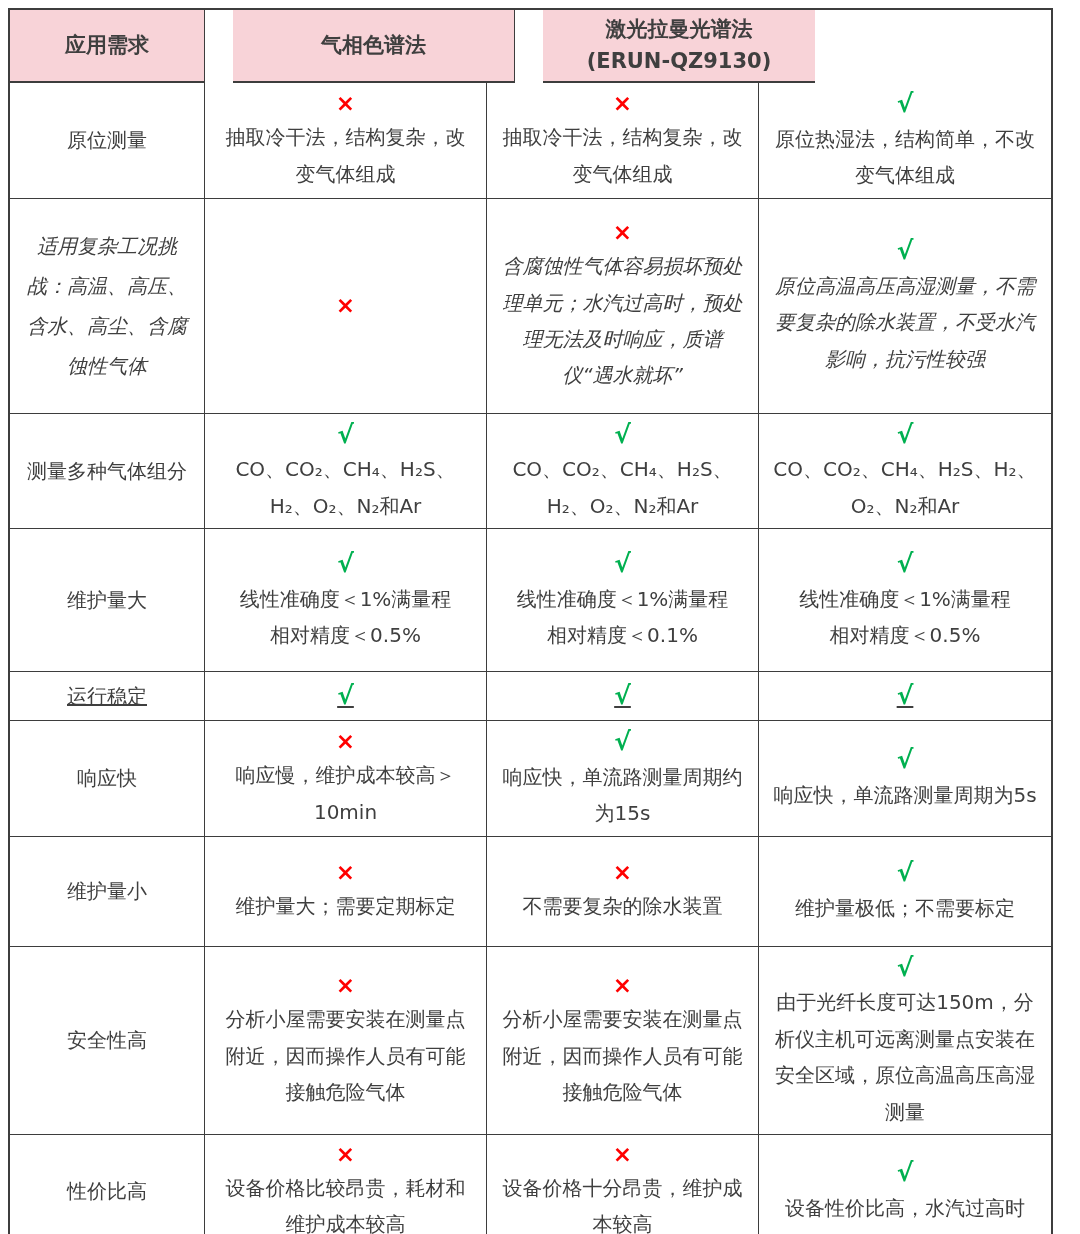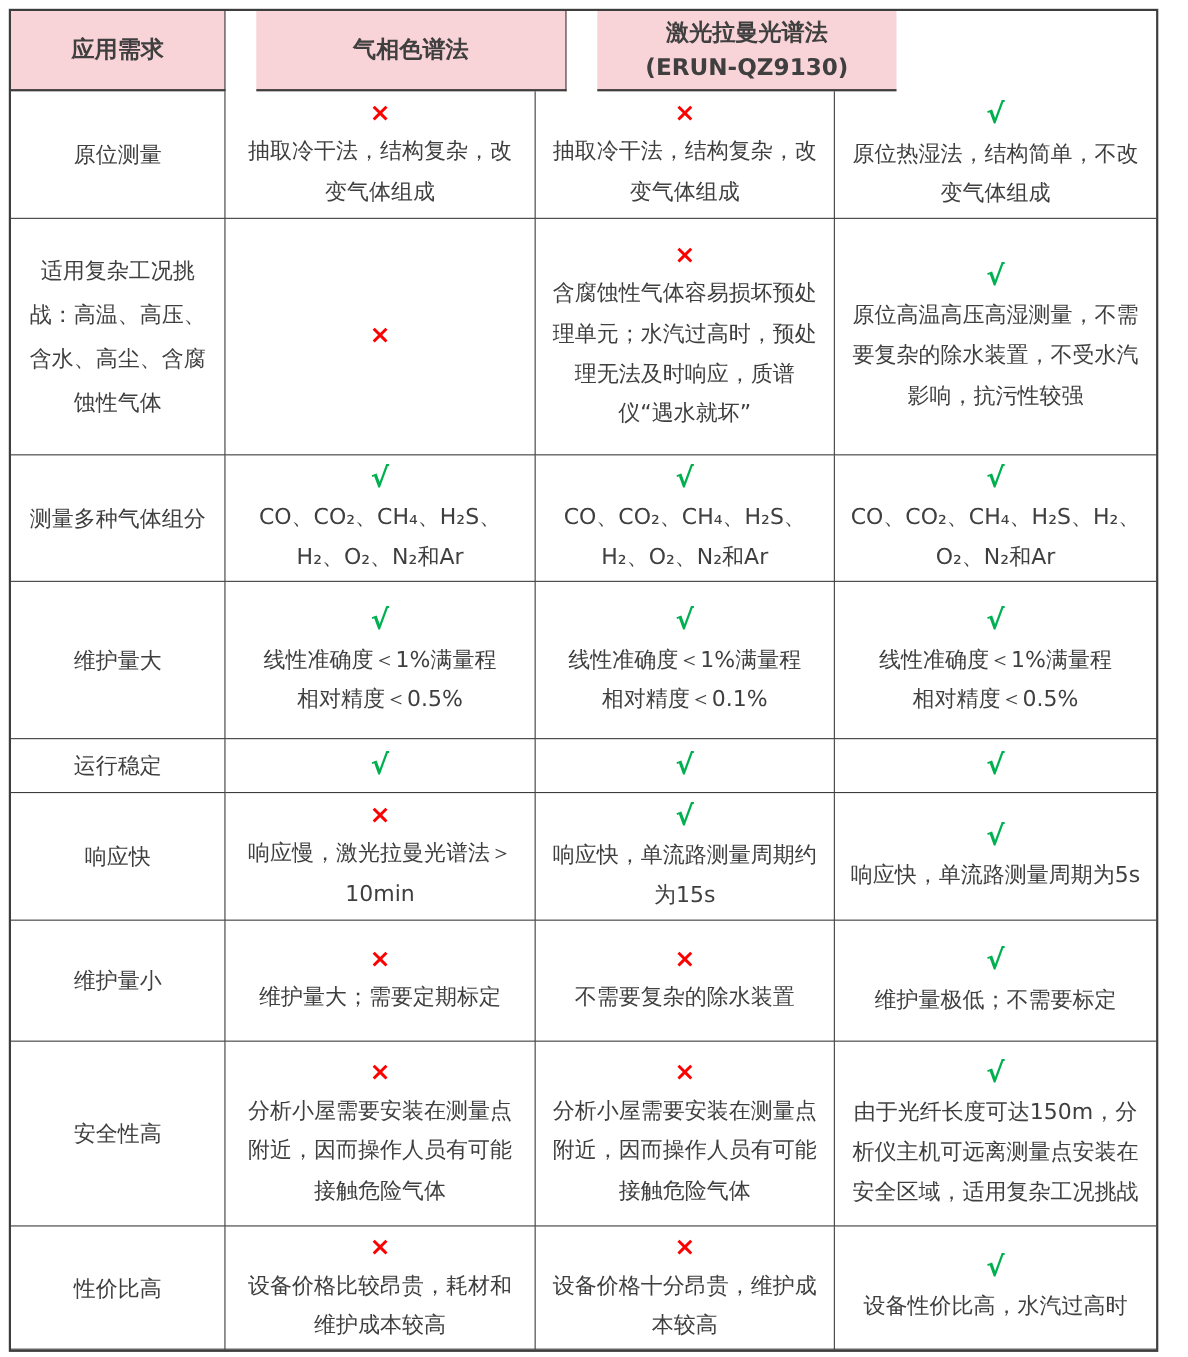--- a/index.html
+++ b/index.html
@@ -46,64 +46,64 @@
       <div class="cell"><span>气相色谱法</span></div>
       <div class="cell"><span>激光拉曼光谱法
 (ERUN-QZ9130)</span></div>
     </div>
     <div class="row" style="min-height: 102px;">
       <div class="cell label-cell"><span>原位测量</span></div>
       <div class="cell"><span class="mark cross">×</span><span>抽取冷干法，结构复杂，改变气体组成</span></div>
       <div class="cell"><span class="mark cross">×</span><span>抽取冷干法，结构复杂，改变气体组成</span></div>
       <div class="cell"><span class="mark check">√</span><span>原位热湿法，结构简单，不改变气体组成</span></div>
     </div>
-    <div class="row" style="min-height: 215px;">
+    <div class="row" style="min-height: 215px; font-style: italic;">
       <div class="cell label-cell"><span>适用复杂工况挑战：高温、高压、含水、高尘、含腐蚀性气体</span></div>
       <div class="cell"><span class="mark cross">×</span></div>
       <div class="cell"><span class="mark cross">×</span><span>含腐蚀性气体容易损坏预处理单元；水汽过高时，预处理无法及时响应，质谱仪“遇水就坏”</span></div>
       <div class="cell"><span class="mark check">√</span><span>原位高温高压高湿测量，不需要复杂的除水装置，不受水汽影响，抗污性较强</span></div>
     </div>
     <div class="row" style="min-height: 105px;">
       <div class="cell label-cell"><span>测量多种气体组分</span></div>
       <div class="cell"><span class="mark check">√</span><span>CO、CO₂、CH₄、H₂S、H₂、O₂、N₂和Ar</span></div>
       <div class="cell"><span class="mark check">√</span><span>CO、CO₂、CH₄、H₂S、H₂、O₂、N₂和Ar</span></div>
       <div class="cell"><span class="mark check">√</span><span>CO、CO₂、CH₄、H₂S、H₂、O₂、N₂和Ar</span></div>
     </div>
     <div class="row" style="min-height: 143px;">
       <div class="cell label-cell"><span>维护量大</span></div>
       <div class="cell"><span class="mark check">√</span><span>线性准确度＜1%满量程
 相对精度＜0.5%</span></div>
       <div class="cell"><span class="mark check">√</span><span>线性准确度＜1%满量程
 相对精度＜0.1%</span></div>
       <div class="cell"><span class="mark check">√</span><span>线性准确度＜1%满量程
 相对精度＜0.5%</span></div>
     </div>
-    <div class="row" style="min-height: 47px;">
+    <div class="row" style="min-height: 47px; text-decoration: underline;">
       <div class="cell label-cell"><span>运行稳定</span></div>
       <div class="cell"><span class="mark check">√</span></div>
       <div class="cell"><span class="mark check">√</span></div>
       <div class="cell"><span class="mark check">√</span></div>
     </div>
     <div class="row" style="min-height: 101px;">
       <div class="cell label-cell"><span>响应快</span></div>
-      <div class="cell"><span class="mark cross">×</span><span>响应慢，激光拉曼光谱法＞10min</span></div>
+      <div class="cell"><span class="mark cross">×</span><span>响应慢，维护成本较高＞10min</span></div>
       <div class="cell"><span class="mark check">√</span><span>响应快，单流路测量周期约为15s</span></div>
       <div class="cell"><span class="mark check">√</span><span>响应快，单流路测量周期为5s</span></div>
     </div>
     <div class="row" style="min-height: 110px;">
       <div class="cell label-cell"><span>维护量小</span></div>
       <div class="cell"><span class="mark cross">×</span><span>维护量大；需要定期标定</span></div>
       <div class="cell"><span class="mark cross">×</span><span>不需要复杂的除水装置</span></div>
       <div class="cell"><span class="mark check">√</span><span>维护量极低；不需要标定</span></div>
     </div>
     <div class="row" style="min-height: 168px;">
       <div class="cell label-cell"><span>安全性高</span></div>
       <div class="cell"><span class="mark cross">×</span><span>分析小屋需要安装在测量点附近，因而操作人员有可能接触危险气体</span></div>
       <div class="cell"><span class="mark cross">×</span><span>分析小屋需要安装在测量点附近，因而操作人员有可能接触危险气体</span></div>
-      <div class="cell"><span class="mark check">√</span><span>由于光纤长度可达150m，分析仪主机可远离测量点安装在安全区域，适用复杂工况挑战</span></div>
+      <div class="cell"><span class="mark check">√</span><span>由于光纤长度可达150m，分析仪主机可远离测量点安装在安全区域，原位高温高压高湿测量</span></div>
     </div>
     <div class="row" style="min-height: 112px;">
       <div class="cell label-cell"><span>性价比高</span></div>
       <div class="cell"><span class="mark cross">×</span><span>设备价格比较昂贵，耗材和维护成本较高</span></div>
       <div class="cell"><span class="mark cross">×</span><span>设备价格十分昂贵，维护成本较高</span></div>
       <div class="cell"><span class="mark check">√</span><span>设备性价比高，水汽过高时</span></div>
     </div>
   </div>
 
 </body></html>

